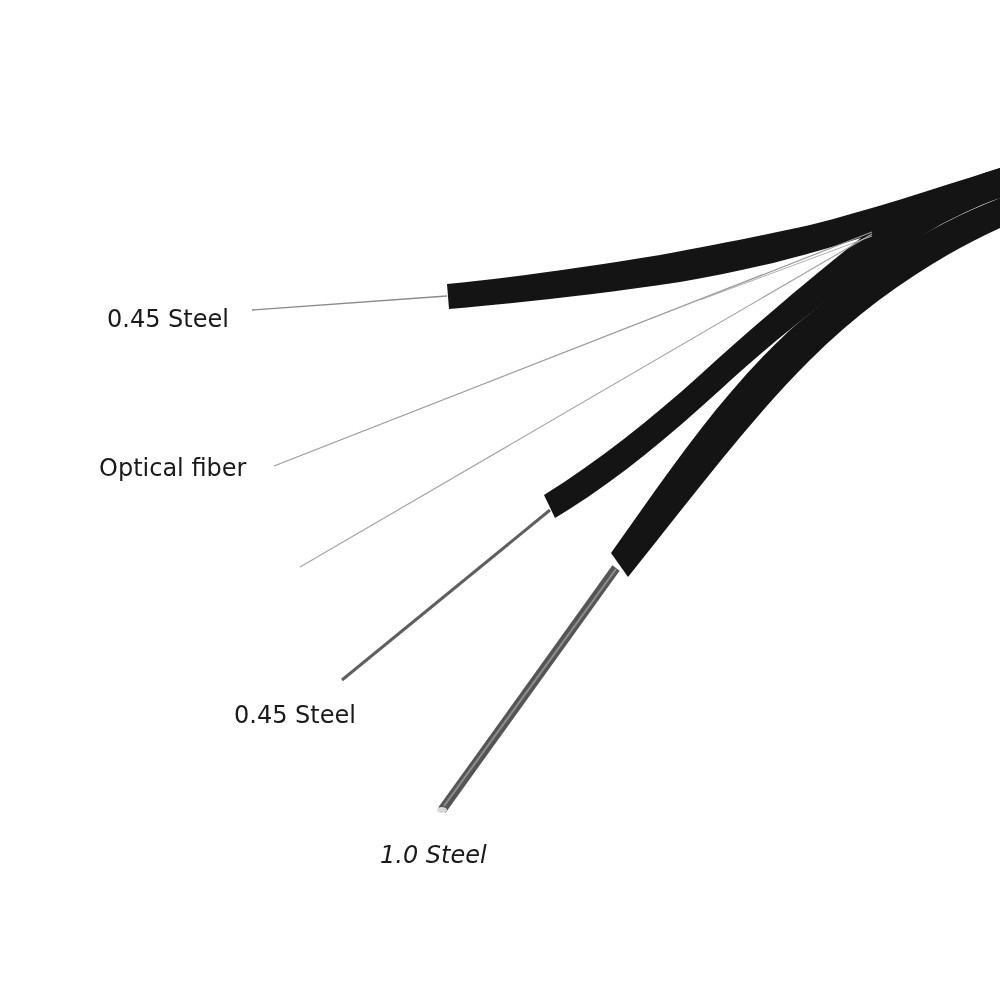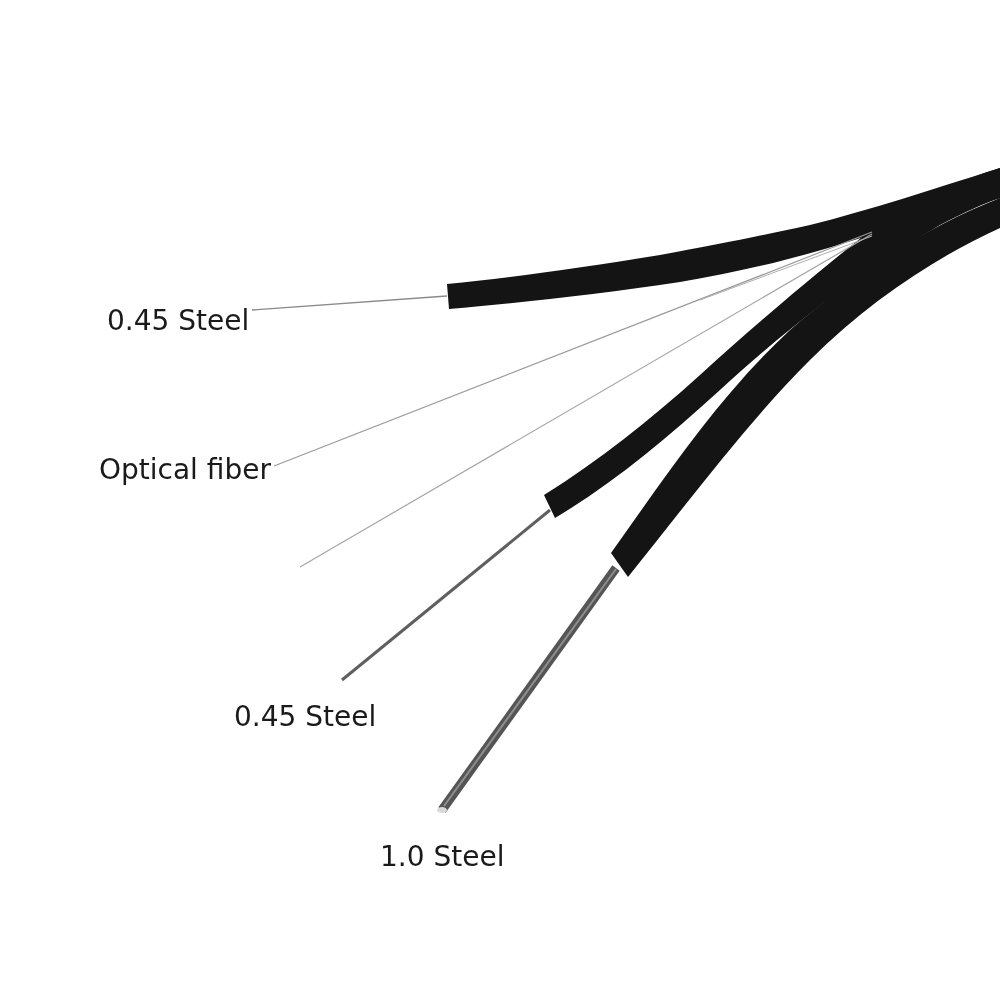--- a/index.html
+++ b/index.html
@@ -2,29 +2,29 @@
 <html><head>
   <meta charset="utf-8">
   <style>
     html, body { margin: 0; padding: 0; background: #ffffff; }
     body { width: 1000px; height: 1000px; position: relative; overflow: hidden; }
     .stage { position: absolute; left: 0; top: 0; width: 1000px; height: 1000px; }
     svg.art { position: absolute; left: 0; top: 0; width: 1000px; height: 1000px; }
     .label {
       position: absolute;
       font-family: "DejaVu Sans", sans-serif;
-      font-size: 28px;
+      font-size: 24px;
       color: #1a1a1a;
       white-space: nowrap;
       line-height: 1;
     }
     #lbl-1 { left: 107px; top: 307px; }
     #lbl-2 { left: 99px; top: 456px; }
     #lbl-3 { left: 234px; top: 703px; }
-    #lbl-4 { left: 380px; top: 843px; }
+    #lbl-4 { left: 380px; top: 843px; font-style: italic; }
   </style>
 </head>
 <body>
 
 <div class="stage">
   <svg class="art" viewBox="0 0 1000 1000">
 
     <path d="M 1000 168 C 960 180, 920 200, 880 212 L 870 232 C 920 222, 965 205, 1000 198 Z" fill="#141414"></path>
 
     <path d="M 1000 168

